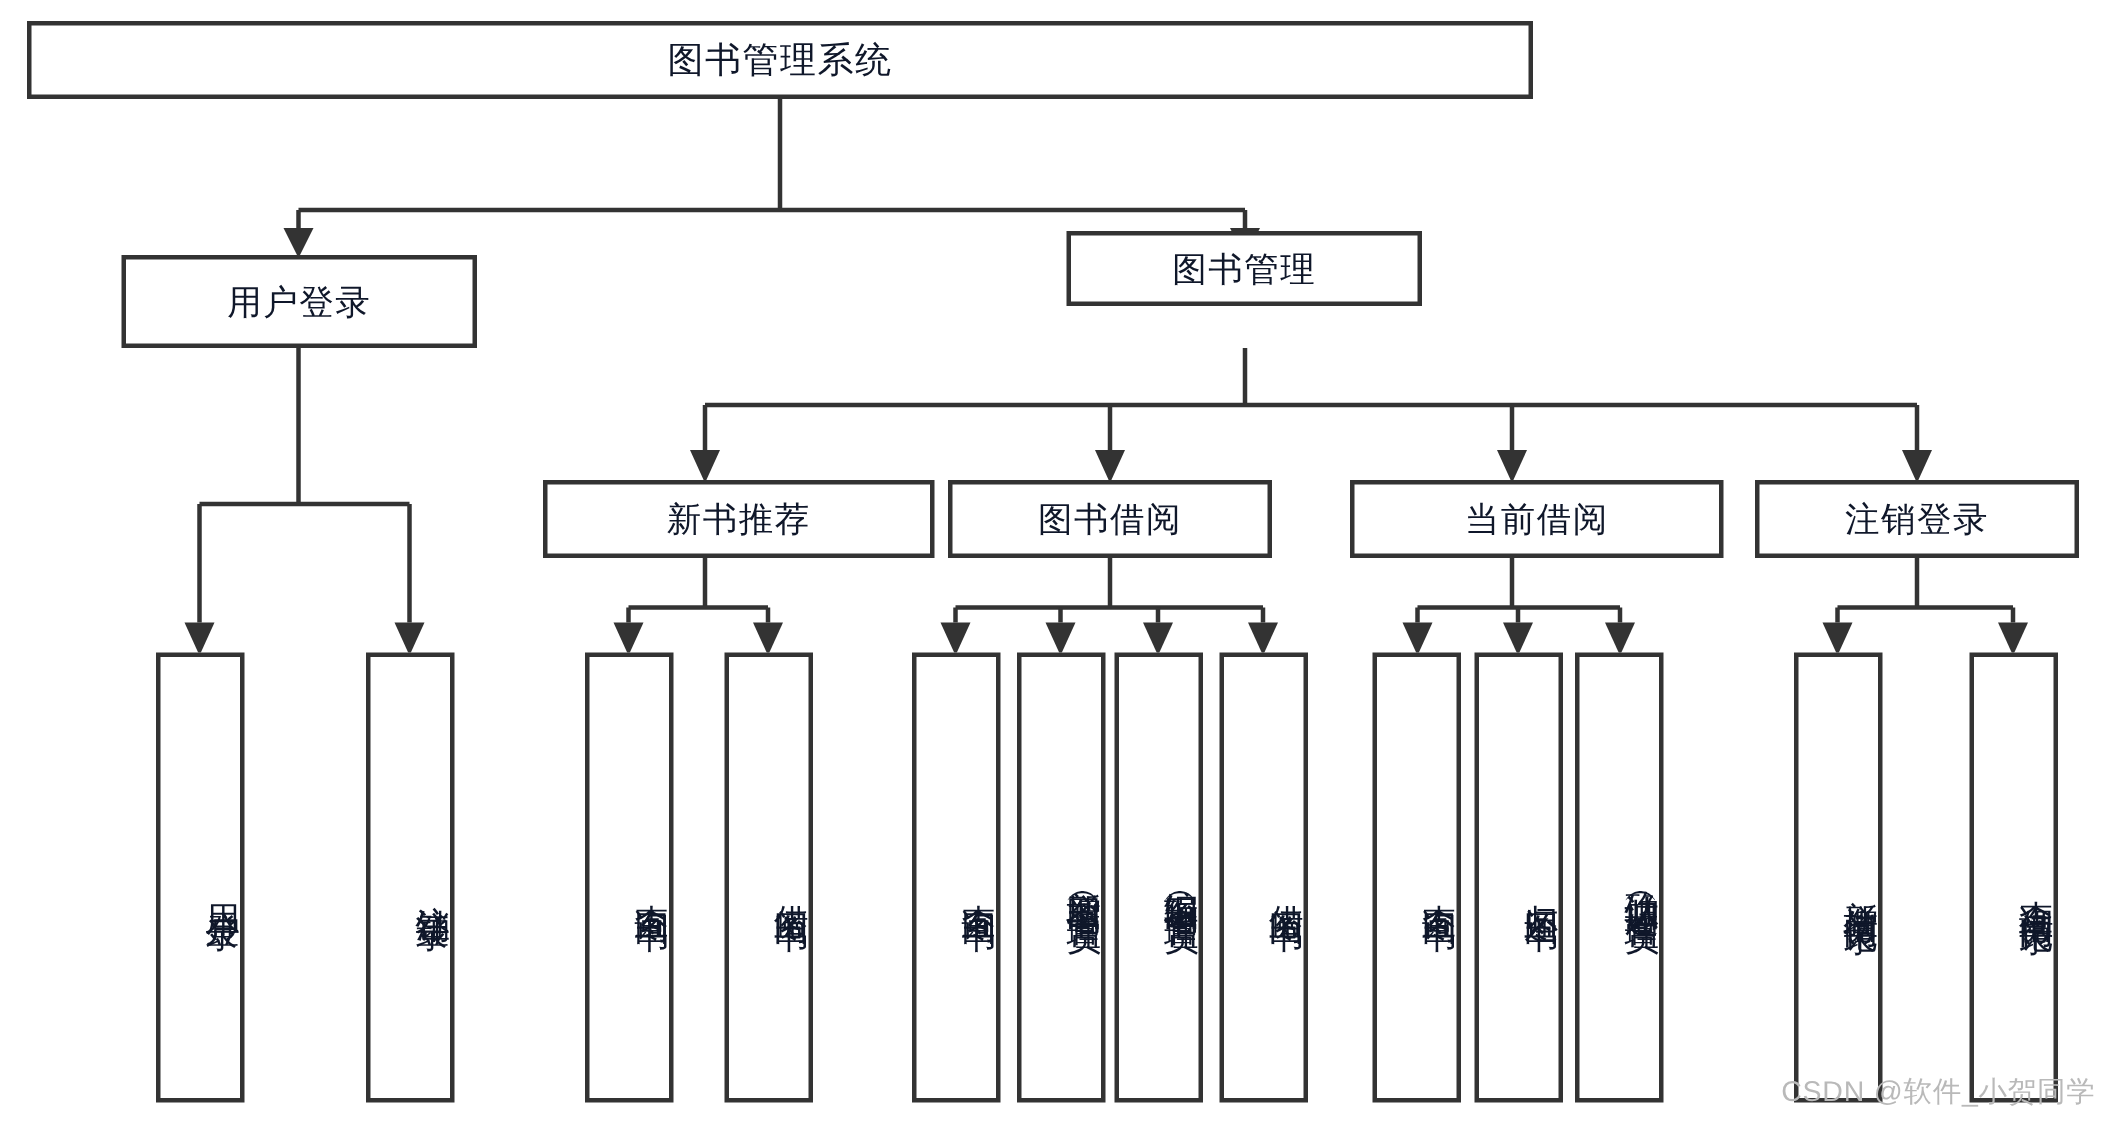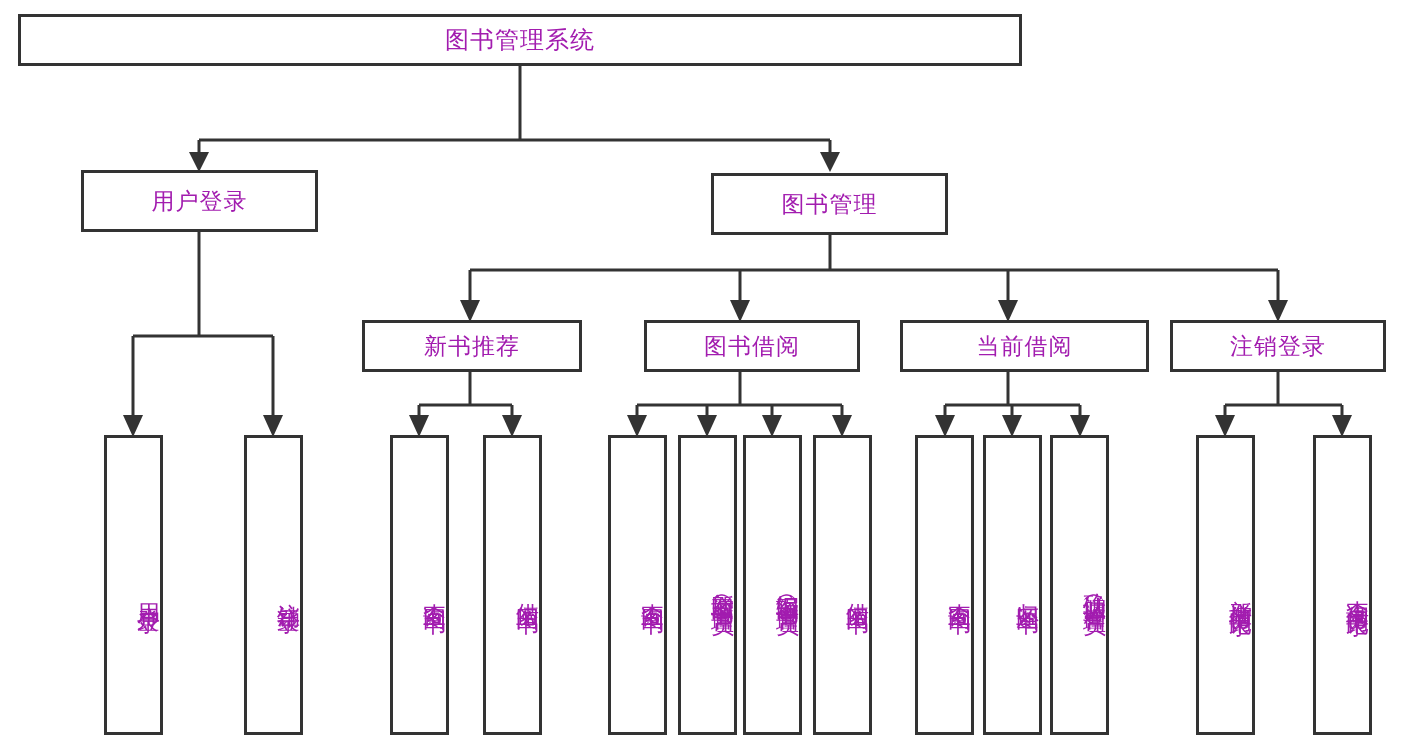--- a/index.html
+++ b/index.html
@@ -16,21 +16,21 @@
     overflow: hidden;
   }
   .node {
     position: absolute;
     box-sizing: border-box;
     border: 3px solid #333333;
     background: #ffffff;
     display: flex;
     align-items: center;
     justify-content: center;
-    color: #a21caf;
+    color: #0f172a;
   }
   .node.horizontal {
     font-size: 23px;
     letter-spacing: 1px;
   }
   .node.vertical {
     writing-mode: vertical-rl;
     text-orientation: upright;
     font-size: 23px;
     letter-spacing: 3px;
@@ -135,25 +135,25 @@
     <line x1="1225" y1="405" x2="1225" y2="415"></line>
     <polygon points="1215,415 1235,415 1225,437"></polygon>
     <line x1="1342" y1="405" x2="1342" y2="415"></line>
     <polygon points="1332,415 1352,415 1342,437"></polygon>
   </svg>
 
   <div class="node horizontal root" style="left:18px; top:14px; width:1004px; height:52px;">图书管理系统</div>
 
   <div class="node horizontal" style="left:81px; top:170px; width:237px; height:62px;">用户登录</div>
 
-  <div class="node horizontal" style="left:711px; top:173px; width:237px; height:62px;">图书管理</div>
+  <div class="node horizontal" style="left:711px; top:154px; width:237px; height:50px;">图书管理</div>
 
-  <div class="node horizontal" style="left:362px; top:320px; width:220px; height:52px;">新书推荐</div>
+  <div class="node horizontal" style="left:362px; top:320px; width:261px; height:52px;">新书推荐</div>
 
-  <div class="node horizontal" style="left:632px; top:320px; width:216px; height:52px;margin-left:12px;">图书借阅</div>
+  <div class="node horizontal" style="left:632px; top:320px; width:216px; height:52px;">图书借阅</div>
 
   <div class="node horizontal" style="left:900px; top:320px; width:249px; height:52px;">当前借阅</div>
 
   <div class="node horizontal" style="left:1170px; top:320px; width:216px; height:52px;">注销登录</div>
 
   <div class="node vertical" style="left:104px; top:435px; width:59px; height:300px;">用户登录</div>
 
   <div class="node vertical" style="left:244px; top:435px; width:59px; height:300px;">注销登录</div>
 
   <div class="node vertical" style="left:390px; top:435px; width:59px; height:300px;">查询图书</div>
@@ -171,14 +171,15 @@
   <div class="node vertical" style="left:915px; top:435px; width:59px; height:300px;">查询图书</div>
 
   <div class="node vertical" style="left:983px; top:435px; width:59px; height:300px;">归还图书</div>
 
   <div class="node vertical tall-text" style="left:1050px; top:435px; width:59px; height:300px;">确认归还（管理员）</div>
 
   <div class="node vertical" style="left:1196px; top:435px; width:59px; height:300px;">新增借阅记录</div>
 
   <div class="node vertical" style="left:1313px; top:435px; width:59px; height:300px;">查询借阅记录</div>
 
+  <div class="watermark">CSDN @软件_小贺同学</div>
 
 </div>
 
 </body></html>

